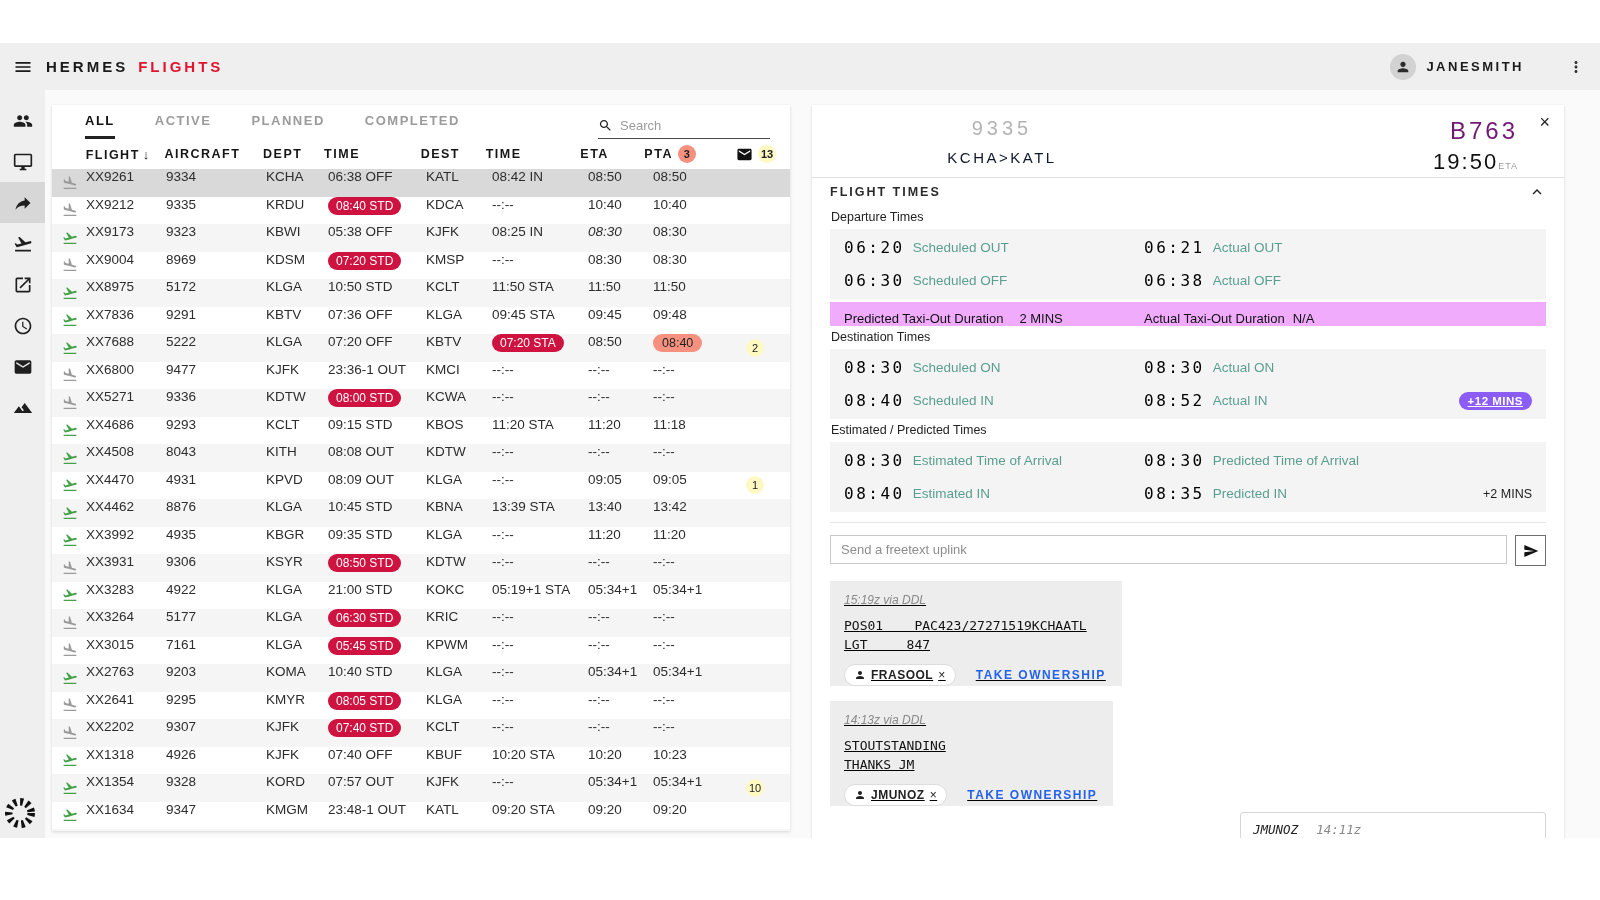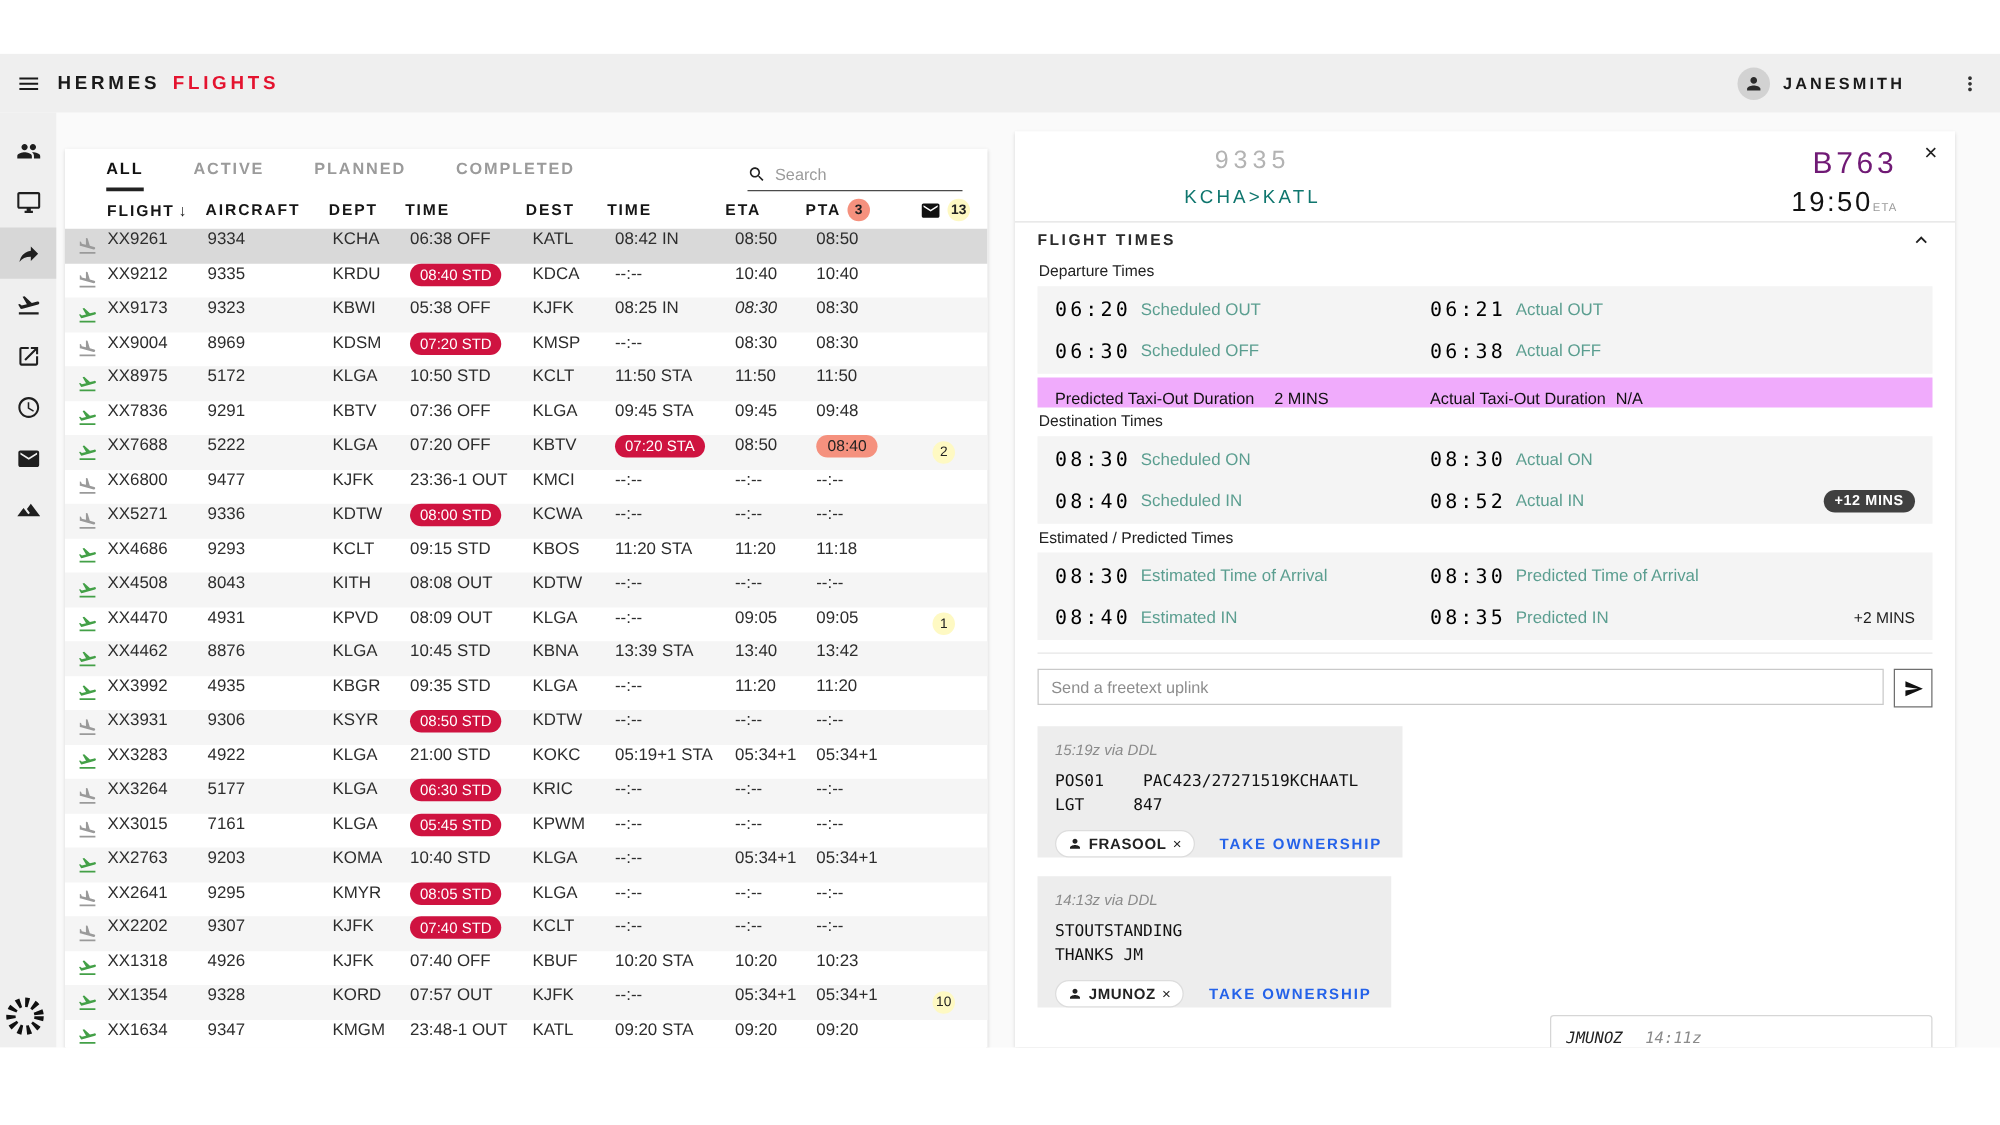--- a/index.html
+++ b/index.html
@@ -16,21 +16,21 @@
   .username { font-size:13px; font-weight:bold; letter-spacing:2.5px; color:#1a1a1a; }
   .kebab { margin-left:42px; width:20px; height:20px; display:flex; align-items:center; justify-content:center; cursor:pointer; }
 
   
   .rail { position:absolute; top:47px; left:0; width:45px; height:748px; background:#efefef; padding-top:10px; }
   .rail-item { width:45px; height:41px; display:flex; align-items:center; justify-content:center; cursor:pointer; }
   .rail-item.selected { background:#d7d7d7; }
   .spinner { position:absolute; left:2px; top:752px; width:38px; height:38px; }
 
   
-  .card { position:absolute; left:52px; top:76px; width:738px; height:726px; background:#fff; box-shadow:0 1px 3px rgba(0,0,0,.14); overflow:hidden; }
+  .card { position:absolute; left:52px; top:62px; width:738px; height:726px; background:#fff; box-shadow:0 1px 3px rgba(0,0,0,.14); overflow:hidden; }
   .tabsrow { display:flex; align-items:flex-end; height:34px; padding:0 20px 0 33px; }
   .tab { font-size:13px; font-weight:bold; letter-spacing:1.5px; color:#9b9b9b; margin-right:40px; padding-bottom:8px; border-bottom:3px solid transparent; cursor:pointer; }
   .tab.active { color:#111; border-bottom-color:#222; }
   .searchbox { margin-left:auto; width:172px; display:flex; align-items:center; gap:7px; border-bottom:1px solid #4a4a4a; padding-bottom:5px; }
   .searchbox input { border:none; outline:none; width:130px; font-size:13px; color:#333; background:transparent; font-family:"Liberation Sans",sans-serif; }
   .searchbox input::placeholder { color:#9b9b9b; }
 
   .thead { display:flex; align-items:center; height:30px; font-size:12.5px; font-weight:bold; letter-spacing:1.5px; color:#161616; }
   .trow  { display:flex; height:27.5px; font-size:13.5px; color:#2d2d2d; }
   .trow.stripe { background:#f5f5f5; }
@@ -51,50 +51,50 @@
   .partial { align-items:flex-start; }
 
   
   .panel { position:absolute; left:812px; top:62px; width:752px; height:733px; background:#fff; box-shadow:0 1px 3px rgba(0,0,0,.14); padding:0 18px; overflow:hidden; }
   .dethead { position:relative; display:flex; padding-top:12px; height:72px; }
   .dh-col { flex:1; }
   .dh-flight { font-size:23px; font-weight:bold; letter-spacing:2px; color:#111; }
   .dh-status { font-size:19px; color:#1c1c1c; margin-top:4px; display:flex; align-items:center; gap:8px; }
   .dh-mid { text-align:center; }
   .dh-tail { font-size:20px; letter-spacing:4px; color:#b3b3b3; }
-  .dh-route { font-size:15px; letter-spacing:2.5px; color:#0f766e; margin-top:9px; }
+  .dh-route { font-size:15px; letter-spacing:2.5px; color:#0f172a; margin-top:9px; }
   .dh-right { text-align:right; padding-right:28px; }
   .dh-type { font-size:24px; letter-spacing:3px; color:#701a75; }
   .dh-eta { font-size:22px; letter-spacing:2px; color:#111; margin-top:4px; }
   .dh-eta .sub { font-size:9px; color:#9a9a9a; letter-spacing:1px; }
   .close-x { position:absolute; right:-4px; top:8px; font-size:18px; color:#222; cursor:pointer; line-height:1; }
 
   .sec-divider { border-top:1px solid #e2e2e2; margin:0 -18px; }
   .sechead { display:flex; align-items:center; height:28px; font-size:12.5px; font-weight:bold; letter-spacing:2px; color:#2b2b2b; }
   .chev { margin-left:auto; cursor:pointer; display:flex; align-items:center; }
 
   .grp-label { font-size:12.5px; color:#222; margin:4px 0 5px 1px; }
   .grp-block { background:#f4f4f4; padding:2px 14px; }
   .trow2 { display:flex; align-items:center; height:33px; }
   .cellL { width:300px; display:flex; align-items:center; gap:8px; }
   .cellR { flex:1; display:flex; align-items:center; gap:8px; }
   .tval { font-family:"DejaVu Sans Mono", monospace; font-size:16px; letter-spacing:2.5px; color:#000; }
   .tlbl { font-size:13.5px; color:#5b9e90; }
-  .mins-pill { margin-left:auto; background:#404040; color:#fff; font-size:11.5px; font-weight:bold; padding:3px 9px; border-radius:11px; letter-spacing:.5px; }
+  .mins-pill { margin-left:auto; background:#8b5cf6; color:#fff; font-size:11.5px; font-weight:bold; padding:3px 9px; border-radius:11px; letter-spacing:.5px;text-decoration:underline; }
   .mins-note { margin-left:auto; font-size:12.5px; color:#1d1d1d; }
   .taxirow { background:#f0abfc; margin-top:3px; padding:0 14px; height:24px; display:flex; align-items:flex-end; font-size:13px; color:#111; }
   .taxirow .cellL { width:300px; }
   .taxi-label { margin-right:8px; }
 
   .uplink { display:flex; gap:8px; margin-top:10px; padding-top:12px; border-top:1px solid #e6e6e6; }
   .uplink input { flex:1; height:29px; border:1px solid #c9c9c9; padding:0 10px; font-size:13px; color:#333; font-family:"Liberation Sans",sans-serif; outline:none; }
   .uplink input::placeholder { color:#8d8d8d; }
   .sendbtn { width:31px; height:31px; border:1px solid #6f6f6f; background:#fff; display:flex; align-items:center; justify-content:center; cursor:pointer; }
 
-  .msg { background:#ededed; padding:12px 16px 0 14px; margin-top:15px; width:fit-content; min-width:210px; }
+  .msg { background:#ededed; padding:12px 16px 0 14px; margin-top:15px; width:fit-content; min-width:210px;text-decoration:underline; }
   .msg-meta { font-style:italic; color:#8a8a8a; font-size:12px; margin-bottom:9px; }
   .msg-line { font-family:"DejaVu Sans Mono", monospace; font-size:13px; white-space:pre; line-height:19px; color:#111; }
   .msg-foot { margin-top:10px; display:flex; align-items:center; gap:20px; }
   .chip { background:#fff; border:1px solid #ddd; border-radius:12px; padding:3px 9px; font-size:12px; color:#222; display:inline-flex; align-items:center; gap:5px; font-weight:bold; letter-spacing:.5px; }
   .chip .x { cursor:pointer; font-weight:normal; }
   .ownlink { color:#2462e9; font-weight:bold; font-size:12px; letter-spacing:1.5px; cursor:pointer; }
 
   .outgoing { position:absolute; left:428px; top:707px; width:306px; height:70px; background:#fff; border:1px solid #d6d6d6; border-radius:3px; padding:9px 12px; font-family:"DejaVu Sans Mono", monospace; font-style:italic; font-size:12.5px; color:#222; }
   .outgoing .tme { color:#8a8a8a; margin-left:18px; }
 

